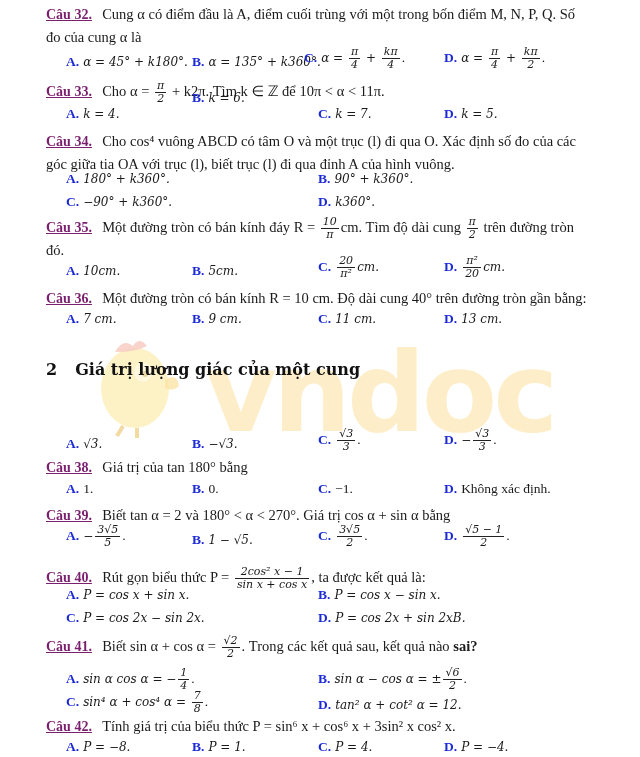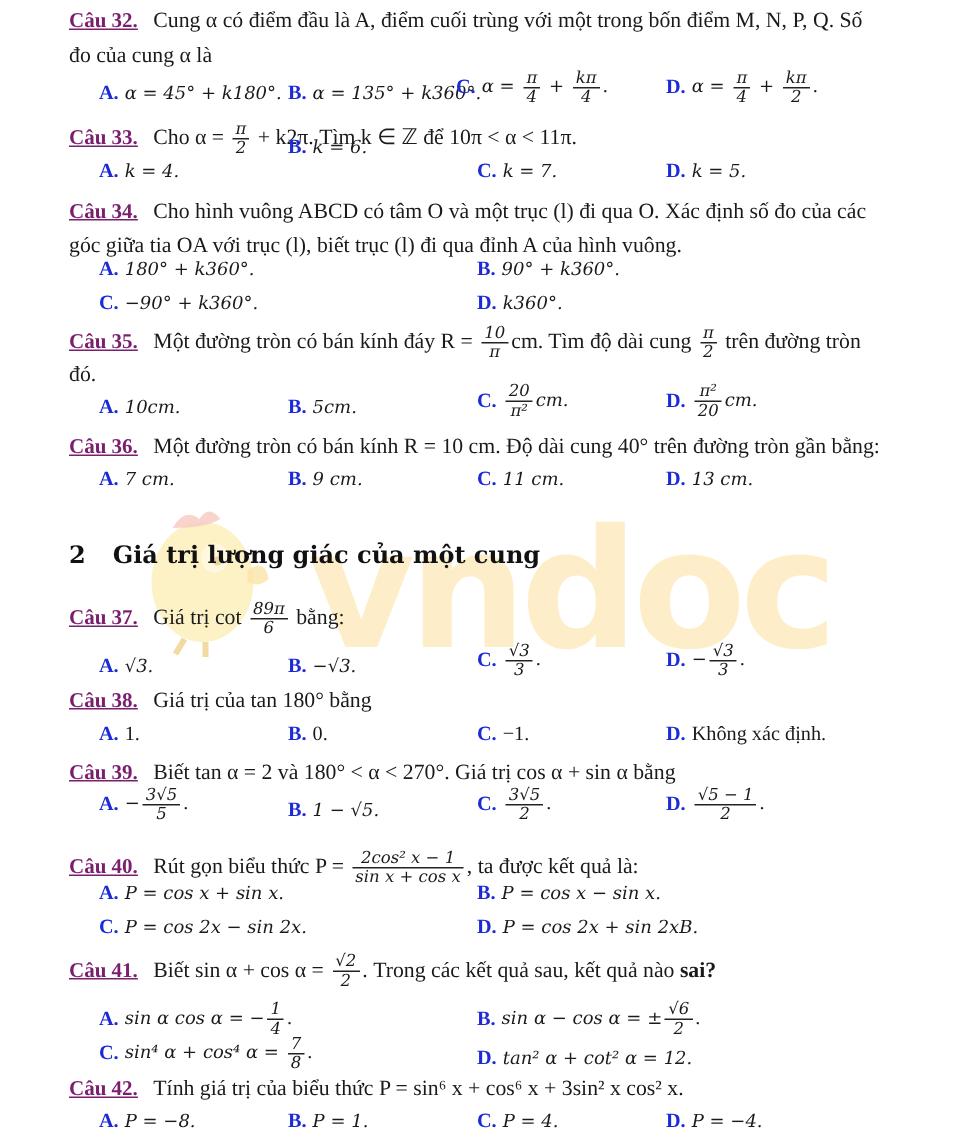--- a/index.html
+++ b/index.html
@@ -54,21 +54,21 @@
     <span class="num">Câu 33.</span>
     <span class="txt">Cho α = </span><span class="frac math"><span class="n">π</span><span class="d">2</span></span><span class="txt"> + k2π. Tìm k ∈ ℤ để 10π &lt; α &lt; 11π.</span>
   </div>
   <div class="opt" style="left:66px;top:104px;"><span class="lt">A.</span><span class="math">k = 4.</span></div>
   <div class="opt" style="left:192px;top:88px;"><span class="lt">B.</span><span class="math">k = 6.</span></div>
   <div class="opt" style="left:318px;top:104px;"><span class="lt">C.</span><span class="math">k = 7.</span></div>
   <div class="opt" style="left:444px;top:104px;"><span class="lt">D.</span><span class="math">k = 5.</span></div>
 
   <div class="q" style="top:131px;">
     <span class="num">Câu 34.</span>
-    <span class="txt">Cho hình vuông ABCD có tâm O và một trục (l) đi qua O. Xác định số đo của các</span>
+    <span class="txt">Cho cos⁴ vuông ABCD có tâm O và một trục (l) đi qua O. Xác định số đo của các</span>
   </div>
   <div class="q" style="top:154px;">
     <span class="txt">góc giữa tia OA với trục (l), biết trục (l) đi qua đỉnh A của hình vuông.</span>
   </div>
   <div class="opt" style="left:66px;top:169px;"><span class="lt">A.</span><span class="math">180° + k360°.</span></div>
   <div class="opt" style="left:318px;top:169px;"><span class="lt">B.</span><span class="math">90° + k360°.</span></div>
   <div class="opt" style="left:66px;top:192px;"><span class="lt">C.</span><span class="math">−90° + k360°.</span></div>
   <div class="opt" style="left:318px;top:192px;"><span class="lt">D.</span><span class="math">k360°.</span></div>
 
   <div class="q" style="top:216px;">
@@ -89,24 +89,20 @@
   </div>
   <div class="opt" style="left:66px;top:309px;"><span class="lt">A.</span><span class="math">7 cm.</span></div>
   <div class="opt" style="left:192px;top:309px;"><span class="lt">B.</span><span class="math">9 cm.</span></div>
   <div class="opt" style="left:318px;top:309px;"><span class="lt">C.</span><span class="math">11 cm.</span></div>
   <div class="opt" style="left:444px;top:309px;"><span class="lt">D.</span><span class="math">13 cm.</span></div>
 
   <div class="section">
     <span class="snum">2</span><span>Giá trị lượng giác của một cung</span>
   </div>
 
-  <div class="q" style="top:400px;">
-    <span class="num">Câu 37.</span>
-    <span class="txt">Giá trị cot </span><span class="frac math"><span class="n">89π</span><span class="d">6</span></span><span class="txt"> bằng:</span>
-  </div>
   <div class="opt" style="left:66px;top:434px;"><span class="lt">A.</span><span class="math">√3.</span></div>
   <div class="opt" style="left:192px;top:434px;"><span class="lt">B.</span><span class="math">−√3.</span></div>
   <div class="opt" style="left:318px;top:428px;"><span class="lt">C.</span><span class="frac math"><span class="n">√3</span><span class="d">3</span></span><span>.</span></div>
   <div class="opt" style="left:444px;top:428px;"><span class="lt">D.</span><span class="math">−</span><span class="frac math"><span class="n">√3</span><span class="d">3</span></span><span>.</span></div>
 
   <div class="q" style="top:457px;">
     <span class="num">Câu 38.</span>
     <span class="txt">Giá trị của tan 180° bằng</span>
   </div>
   <div class="opt" style="left:66px;top:479px;"><span class="lt">A.</span><span>1.</span></div>

